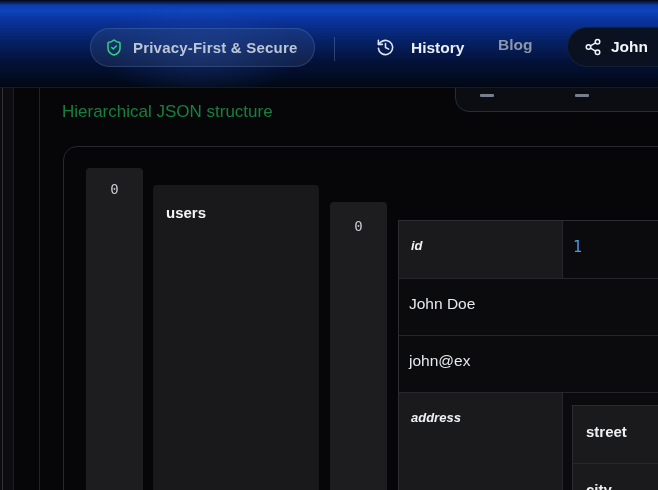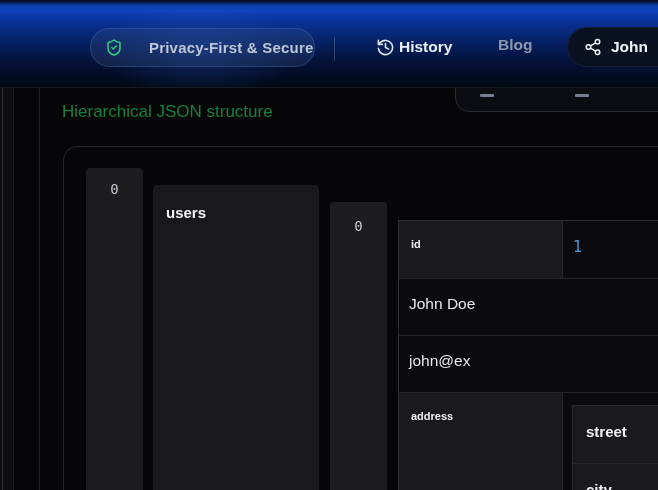--- a/index.html
+++ b/index.html
@@ -15,25 +15,25 @@
     position:absolute; left:0; top:0; width:658px; height:88px; z-index:5;
     background:
       radial-gradient(140px 70px at 200px 52px, rgba(47,98,214,0.28), transparent 70%),
       linear-gradient(180deg,#030610 0%, #0c3ba8 6%, #0e44bd 12%, #0a339a 24%, #062268 46%, #03123a 70%, #010814 100%);
     border-bottom:1px solid #161a24;
   }
   .privacy-badge {
     position:absolute; left:90px; top:28px; width:225px; height:39px;
     border-radius:20px; background:rgba(52,78,128,0.30);
     border:1px solid rgba(128,158,214,0.22);
-    display:flex; align-items:center; gap:26px; padding-left:14px;
+    display:flex; align-items:center; gap:10px; padding-left:14px;
   }
   .privacy-badge .label { font-size:15px; font-weight:bold; color:#bcc6d6; letter-spacing:.2px; }
   .hdr-divider { position:absolute; left:334px; top:37px; width:1px; height:24px; background:rgba(205,220,245,0.22); }
-  .nav-item { position:absolute; top:38px; display:flex; gap:4px; cursor:pointer; }
+  .nav-item { position:absolute; top:38px; display:flex; align-items:center; gap:16px; cursor:pointer; }
   .nav-history { left:376px; }
   .nav-history .label { font-size:15.5px; font-weight:bold; color:#e9eef7; }
   .nav-blog { position:absolute; left:498px; top:36px; font-size:15.5px; font-weight:bold; color:#8d97ab; cursor:pointer; }
   .share-btn {
     position:absolute; left:567px; top:27px; width:120px; height:40px;
     border-radius:21px; background:#0a1120; border:1px solid rgba(130,160,220,0.10);
     display:flex; align-items:center; gap:9px; padding-left:16px; cursor:pointer;
   }
   .share-btn .label { font-size:15.5px; font-weight:bold; color:#f2f5fa; }
   svg { display:block; }
@@ -75,21 +75,21 @@
     padding:19px 0 0 13px;
   }
   .kv-table {
     position:absolute; left:334px; top:73px; width:344px;
     border:1px solid #2d2d33;
   }
   .trow { display:flex; border-bottom:1px solid #26262c; }
   .trow:last-child { border-bottom:none; }
   .tkey {
     width:164px; flex:0 0 164px; background:#1a1a1d; border-right:1px solid #26262c;
-    padding:17px 8px 0 12px; font-size:11px; font-weight:bold; color:#eef0f3;
+    padding:17px 8px 0 12px; font-size:13px; font-weight:bold; color:#eef0f3;font-style:italic;
   }
   .tval { flex:1; background:#0b0b0e; padding:16px 0 0 10px; font-size:15.5px; color:#e6e9ed; white-space:nowrap; }
   .tval.num { font-family:"DejaVu Sans Mono", monospace; font-size:15px; color:#4f97e3; padding-top:17px; }
   .row-id    { height:58px; }
   .row-name  { height:57px; }
   .row-email { height:57px; }
   .row-address { height:196px; }
   .row-address .tval { padding:12px 0 0 9px; }
   .nested-table { width:220px; border:1px solid #2b2b31; }
   .nrow { border-bottom:1px solid #26262c; background:#1a1a1d; }

